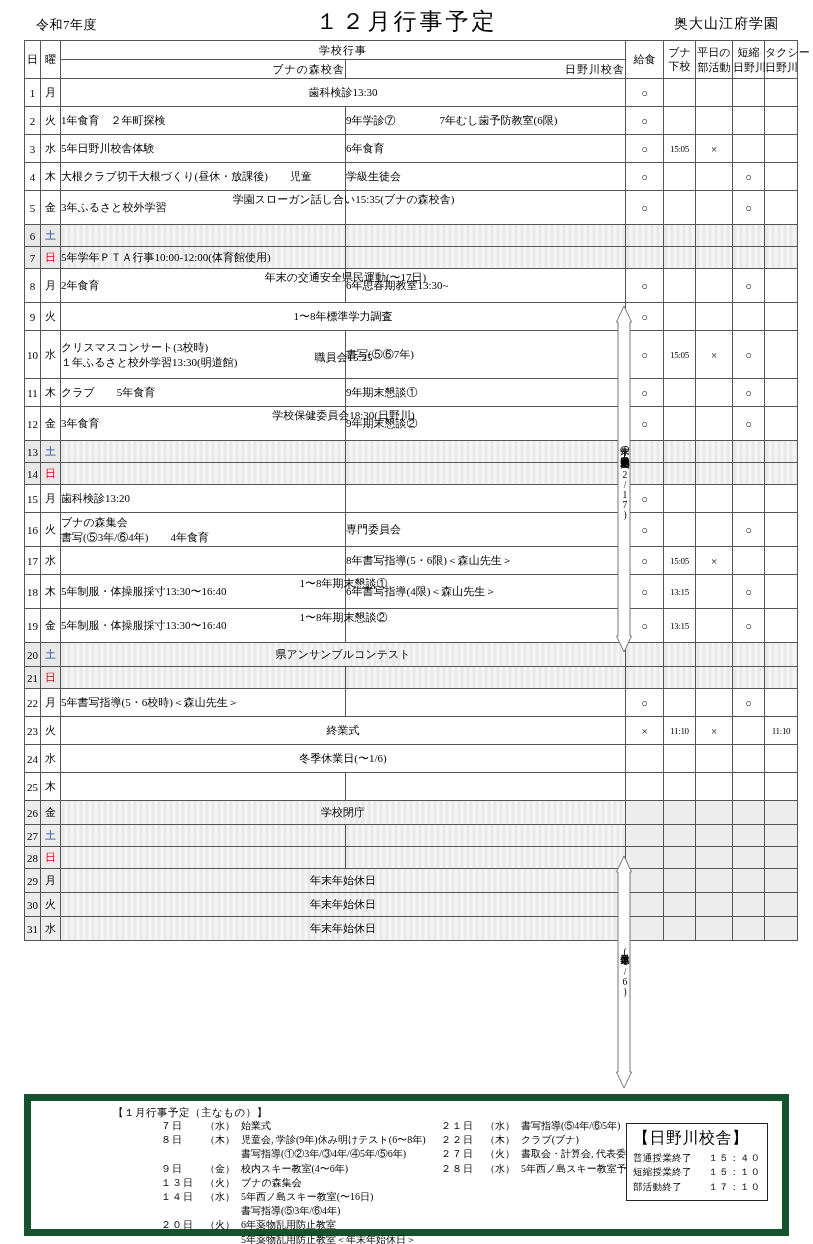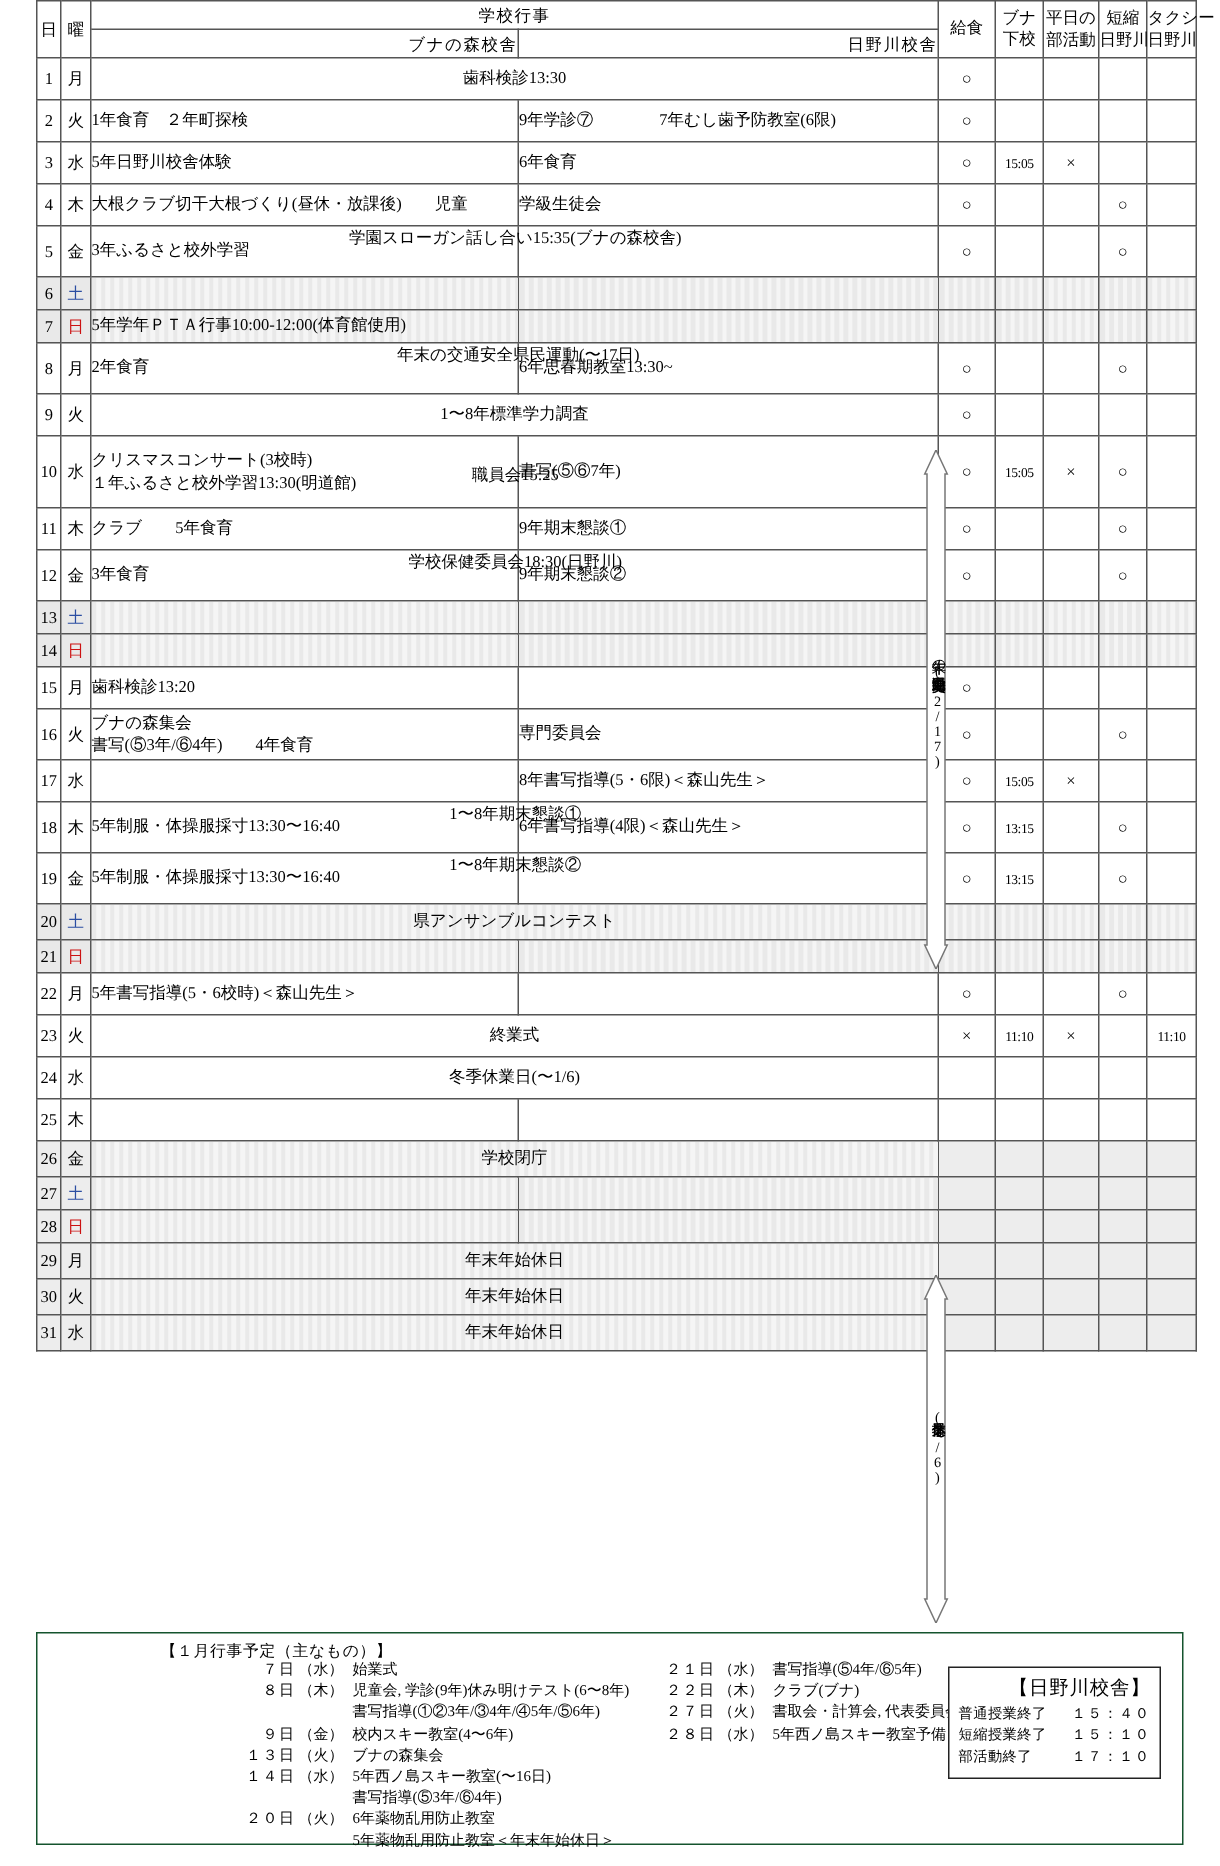--- a/index.html
+++ b/index.html
@@ -149,21 +149,21 @@
     font-family: "Liberation Serif", "DejaVu Serif", serif;
     background: #fff;
     padding: 2px 0;
   }
 
   
   .footer {
     position: absolute;
     left: 24px; top: 1088px;
     width: 765px; height: 142px;
-    border: 1px solid #14532d;
+    border: 7px solid #14532d;
     background: #fff;
   }
   .footer-inner {
     position: relative;
     width: 100%; height: 100%;
     font-size: 10px;
   }
   .jan-title {
     position: absolute; left: 82px; top: 5px;
     font-size: 10.5px; letter-spacing: 0.5px;
@@ -175,49 +175,54 @@
   .jan-col-b {
     position: absolute; left: 410px; top: 18px;
     width: 250px;
   }
   .jrow {
     display: flex;
     align-items: baseline;
     line-height: 1.42;
     font-size: 10px;
   }
-  .jrow .d { width: 42px; text-align: right; letter-spacing: 1px; }
+  .jrow .d { width: 42px; letter-spacing: 1px; }
   .jrow .w { width: 34px; text-align: center; }
   .jrow .t { flex: 1; padding-left: 4px; }
   .jrow.cont .d, .jrow.cont .w { visibility: hidden; }
 
   .infobox {
     position: absolute;
     right: 14px; top: 22px;
     width: 142px;
     border: 1px solid #222;
     padding: 4px 6px 6px 6px;
     background: #fff;
   }
   .infobox .ibt {
-    text-align: right; font-size: 13px; letter-spacing: 0.5px;
+    text-align: left; font-size: 16px; letter-spacing: 0.5px;
     margin-bottom: 2px;
   }
   .ibrow {
     display: flex; justify-content: space-between;
     font-size: 9.5px; line-height: 1.5; letter-spacing: 0.3px;
   }
   .ibrow .lbl { }
   .ibrow .val { letter-spacing: 1px; }
 </style>
 </head>
 <body>
 
 <div class="page">
 
+  <div class="hdr">
+    <div class="year">令和7年度</div>
+    <div class="title">１２月行事予定</div>
+    <div class="school">奥大山江府学園</div>
+  </div>
 
   <table class="cal">
     <colgroup>
       <col class="c-day">
         <col class="c-dow">
         <col class="c-buna">
         <col class="c-hino">
       <col class="c-kyu">
         <col class="c-bge">
         <col class="c-bukt">

